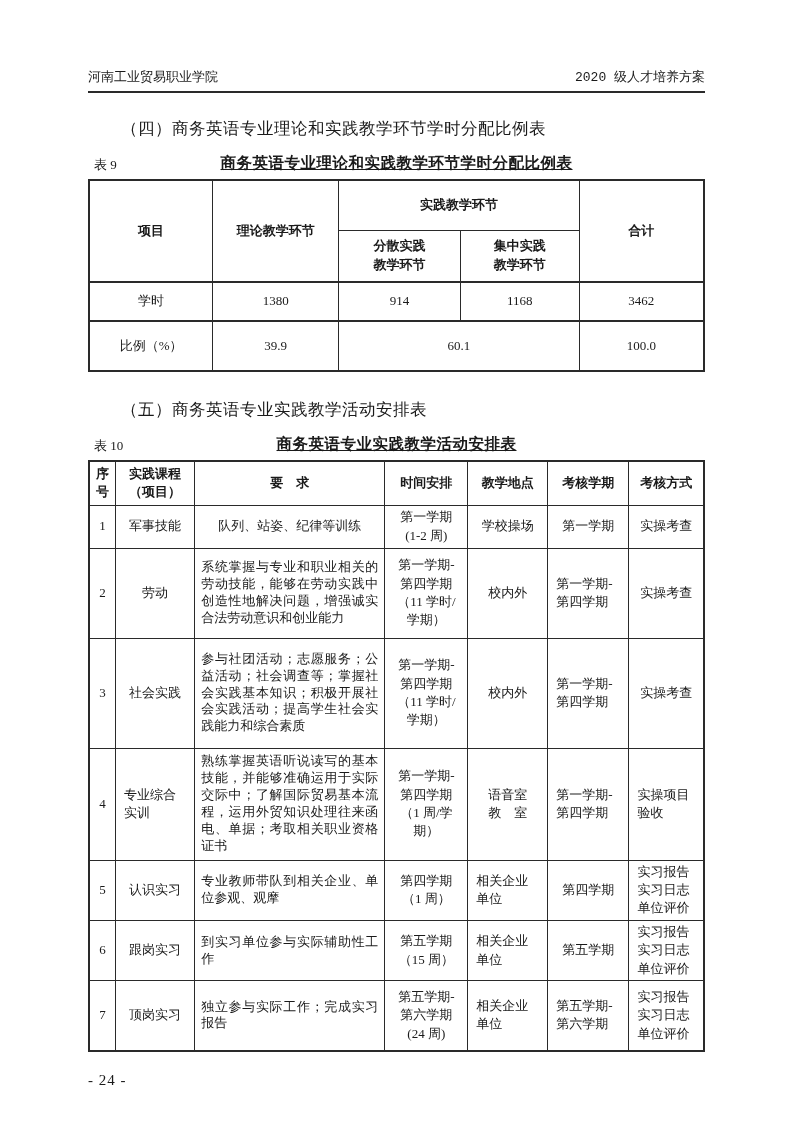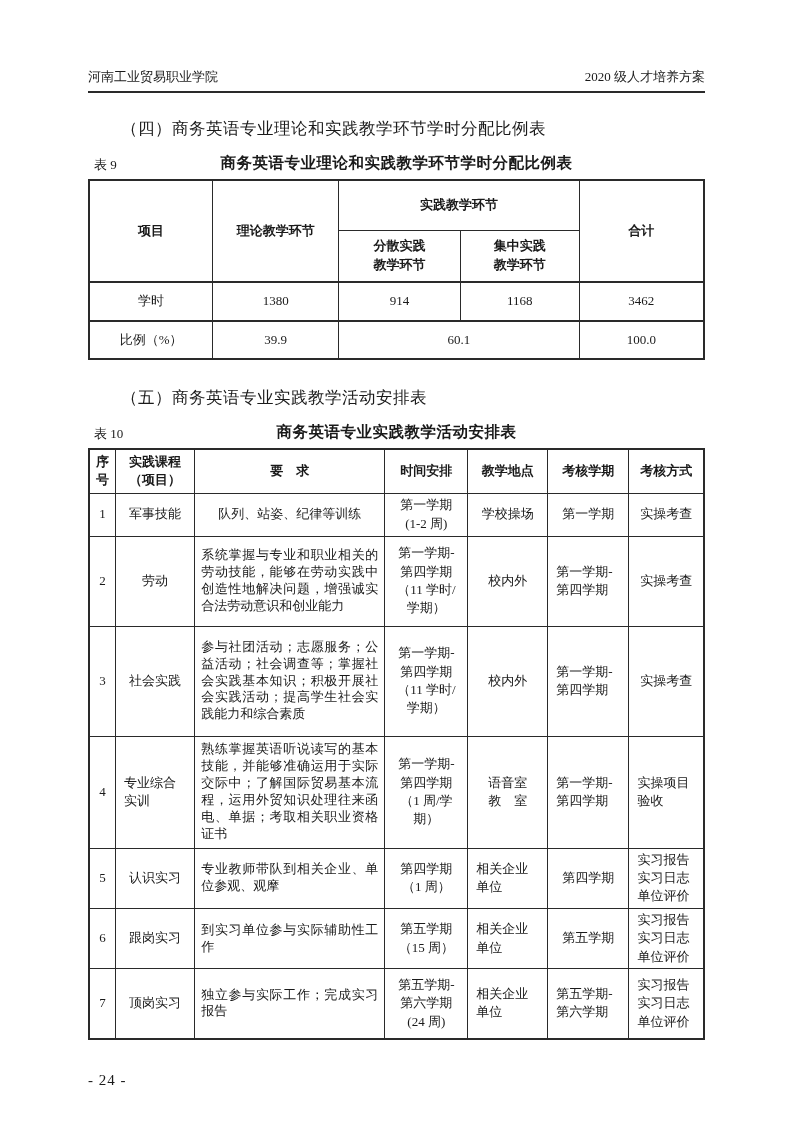--- a/index.html
+++ b/index.html
@@ -10,32 +10,33 @@
     color: #1a1a1a;
     position: relative;
   }
   .page { padding: 68px 88px 0 88px; width: 793px; }
 
   
   .running-header {
     display: flex; justify-content: space-between; align-items: flex-end;
     font-size: 13px; padding-bottom: 5px;
     border-bottom: 2px solid #2a2a2a;
+    font-family: Liberation Mono, monospace;
   }
 
   
   .section-title {
     font-size: 16.5px; font-weight: normal;
     margin-top: 25px; padding-left: 33px;
     letter-spacing: 0.5px;
   }
   .section-title.second { margin-top: 27px; }
 
   
-  .caption-row { position: relative; margin-top: 13px; height: 22px; }
+  .caption-row { position: relative; margin-top: 13px; height: 22px; text-decoration: underline; }
   .caption-row .table-label {
     position: absolute; left: 6px; top: 3px; font-size: 13px; font-weight: normal;
   }
   .caption-row .table-caption {
     display: block; text-align: center; font-size: 15.5px; font-weight: bold;
     letter-spacing: 0.5px;
   }
 
   
   table {
@@ -50,21 +51,21 @@
     overflow: hidden;
   }
   .t9, .t10 { border: 2px solid #2a2a2a; }
   .t9 td.hdr, .t10 td.hdr { font-weight: bold; }
   .pre { white-space: pre-line; }
 
   
   .t9 tr.h1 td { height: 50px; }
   .t9 tr.h2 td { height: 52px; }
   .t9 tr.r1 td { height: 39px; border-top: 2px solid #2a2a2a; }
-  .t9 tr.r2 td { height: 38px; border-top: 2px solid #2a2a2a; }
+  .t9 tr.r2 td { height: 50px; border-top: 2px solid #2a2a2a; }
 
   
   .t10 td { line-height: 1.42; }
   .t10 tr.head td { height: 44px; font-weight: bold; }
   .t10 tr.r1 td { height: 43px; }
   .t10 tr.r2 td { height: 90px; }
   .t10 tr.r3 td { height: 110px; }
   .t10 tr.r4 td { height: 112px; }
   .t10 tr.r5 td { height: 56px; }
   .t10 tr.r6 td { height: 53px; }

